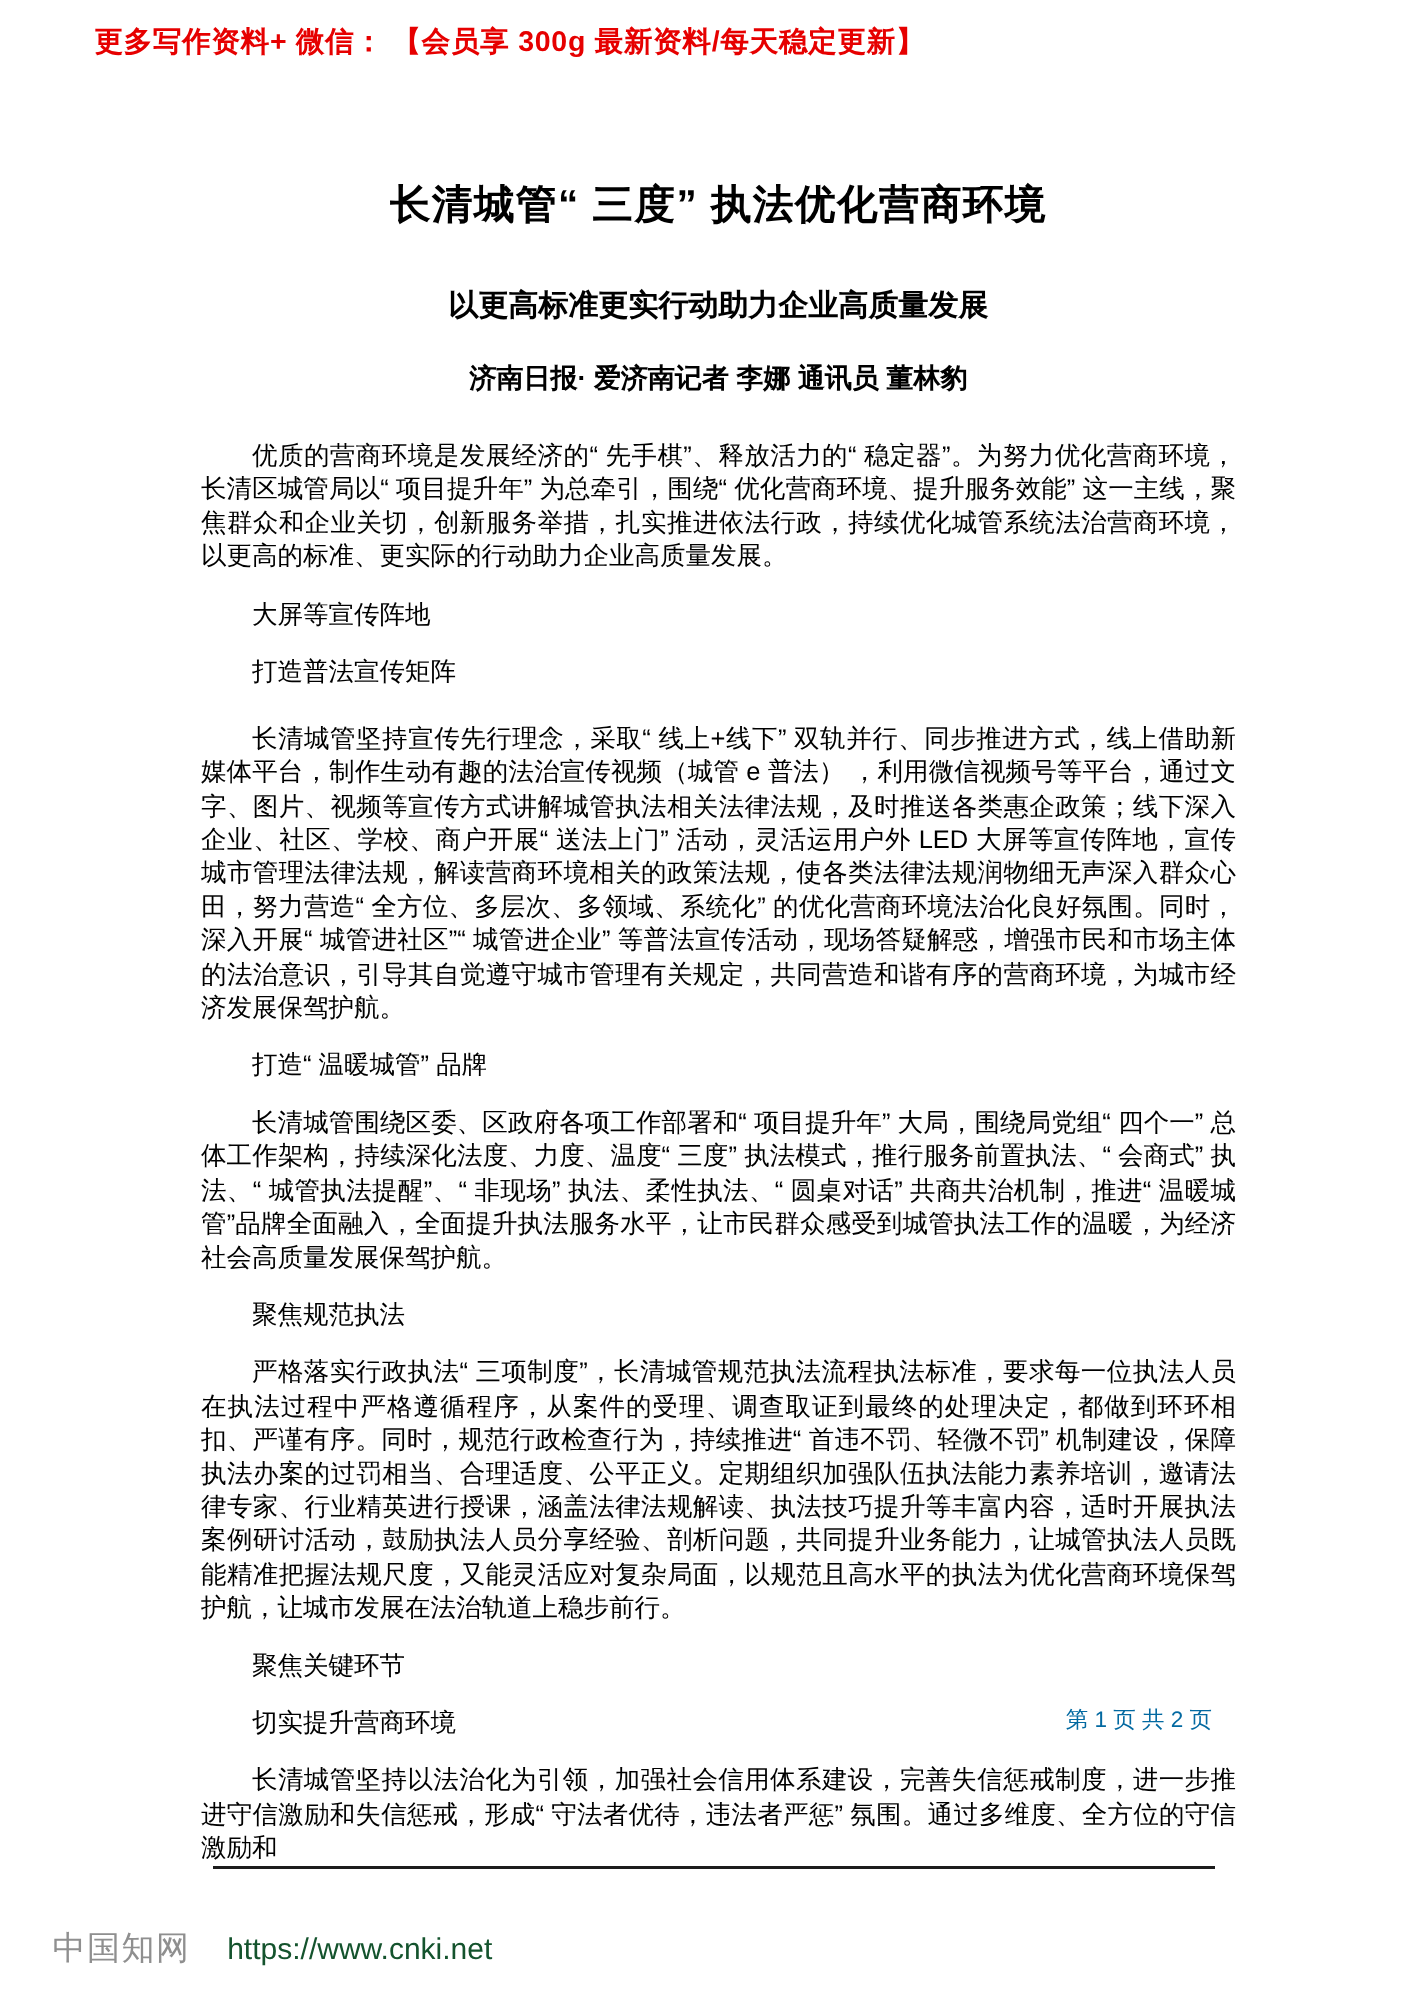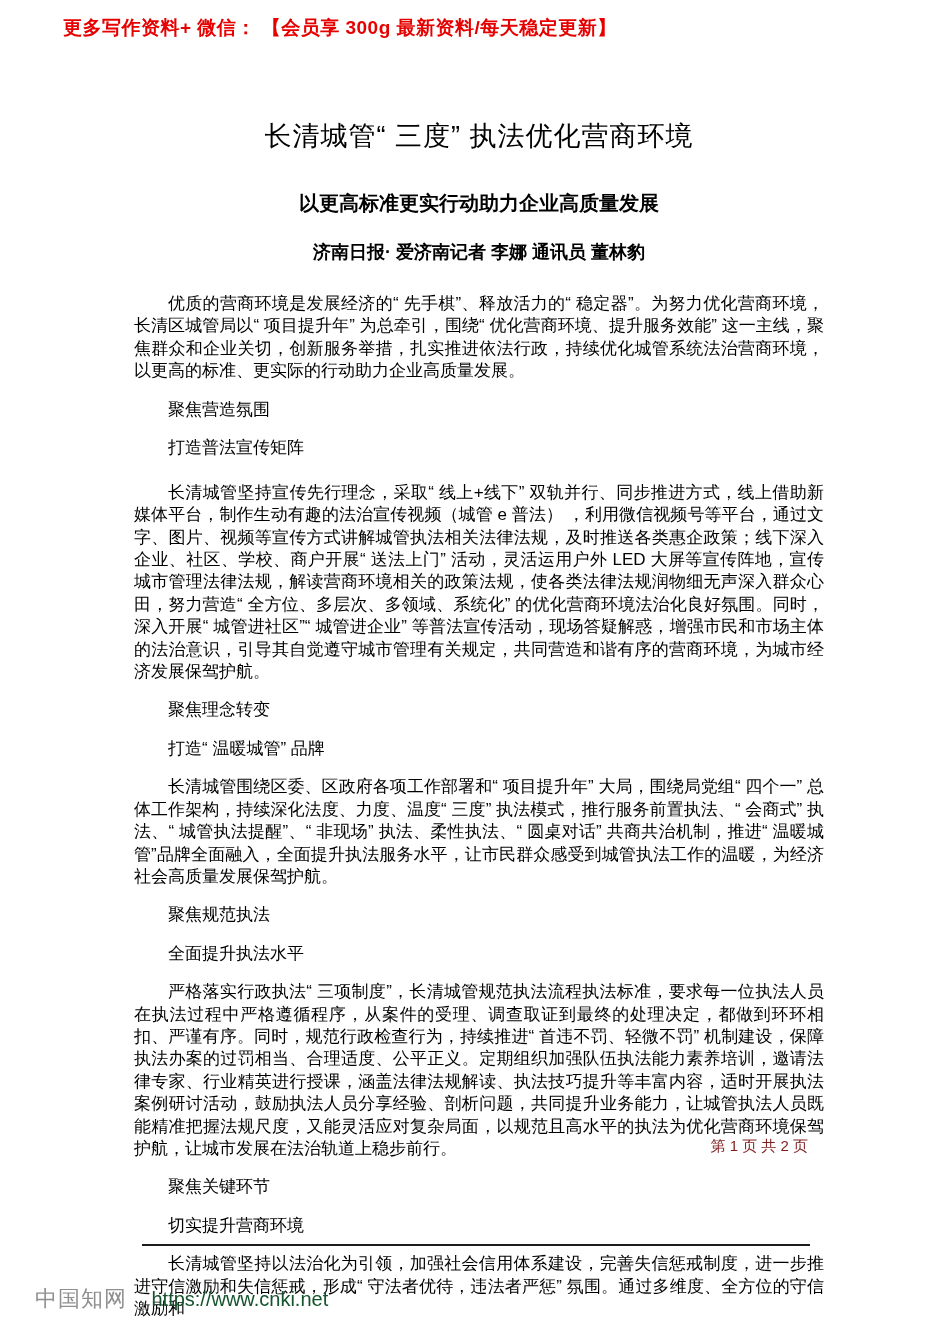--- a/index.html
+++ b/index.html
@@ -26,21 +26,21 @@
     position: absolute;
     left: 118px;
     top: 92px;
     width: 722px;
   }
   .source { font-size: 17px; line-height: 1.32; }
   .title {
     margin: 26px 0 0 0;
     text-align: center;
     font-size: 27px;
-    font-weight: 400;
+    font-weight: 700;
     letter-spacing: 1px;
   }
   .subtitle {
     margin: 36px 0 0 0;
     text-align: center;
     font-size: 20px;
     font-weight: 700;
   }
   .byline {
     margin: 23px 0 4px 0;
@@ -57,21 +57,21 @@
   #article-body p { margin: 16px; text-indent: 2em; }
   #article-body p.heading { text-align: left; }
   #article-body p.gap-top { margin-top: 22.4px; }
   .page-footer {
     position: absolute;
     top: 1137px;
     left: 118px;
     width: 690px;
     text-align: right;
     font-size: 15px;
-    color: #7f1d1d;
+    color: #0369a1;
   }
   .divider {
     position: absolute;
     top: 1244px;
     left: 142px;
     width: 668px;
     height: 2px;
     background: #1c1c1c;
   }
   .watermark {
@@ -102,28 +102,26 @@
   <div class="content">
 
     <h1 class="title">长清城管“ 三度” 执法优化营商环境</h1>
 
     <h2 class="subtitle">以更高标准更实行动助力企业高质量发展</h2>
 
     <div class="byline">济南日报· 爱济南记者 李娜 通讯员 董林豹</div>
 
     <div id="article-body">
         <p class="para">优质的营商环境是发展经济的“ 先手棋”、释放活力的“ 稳定器”。为努力优化营商环境，长清区城管局以“ 项目提升年” 为总牵引，围绕“ 优化营商环境、提升服务效能” 这一主线，聚焦群众和企业关切，创新服务举措，扎实推进依法行政，持续优化城管系统法治营商环境，以更高的标准、更实际的行动助力企业高质量发展。</p>
-        <p class="heading">聚焦营造氛围</p>
+        <p class="heading">大屏等宣传阵地</p>
         <p class="heading">打造普法宣传矩阵</p>
         <p class="para gap-top">长清城管坚持宣传先行理念，采取“ 线上+线下” 双轨并行、同步推进方式，线上借助新媒体平台，制作生动有趣的法治宣传视频（城管 e 普法） ，利用微信视频号等平台，通过文字、图片、视频等宣传方式讲解城管执法相关法律法规，及时推送各类惠企政策；线下深入企业、社区、学校、商户开展“ 送法上门” 活动，灵活运用户外 LED 大屏等宣传阵地，宣传城市管理法律法规，解读营商环境相关的政策法规，使各类法律法规润物细无声深入群众心田，努力营造“ 全方位、多层次、多领域、系统化” 的优化营商环境法治化良好氛围。同时，深入开展“ 城管进社区”“ 城管进企业” 等普法宣传活动，现场答疑解惑，增强市民和市场主体的法治意识，引导其自觉遵守城市管理有关规定，共同营造和谐有序的营商环境，为城市经济发展保驾护航。</p>
-        <p class="heading">聚焦理念转变</p>
         <p class="heading">打造“ 温暖城管” 品牌</p>
         <p class="para">长清城管围绕区委、区政府各项工作部署和“ 项目提升年” 大局，围绕局党组“ 四个一” 总体工作架构，持续深化法度、力度、温度“ 三度” 执法模式，推行服务前置执法、“ 会商式” 执法、“ 城管执法提醒”、“ 非现场” 执法、柔性执法、“ 圆桌对话” 共商共治机制，推进“ 温暖城管”品牌全面融入，全面提升执法服务水平，让市民群众感受到城管执法工作的温暖，为经济社会高质量发展保驾护航。</p>
         <p class="heading">聚焦规范执法</p>
-        <p class="heading">全面提升执法水平</p>
         <p class="para">严格落实行政执法“ 三项制度”，长清城管规范执法流程执法标准，要求每一位执法人员在执法过程中严格遵循程序，从案件的受理、调查取证到最终的处理决定，都做到环环相扣、严谨有序。同时，规范行政检查行为，持续推进“ 首违不罚、轻微不罚” 机制建设，保障执法办案的过罚相当、合理适度、公平正义。定期组织加强队伍执法能力素养培训，邀请法律专家、行业精英进行授课，涵盖法律法规解读、执法技巧提升等丰富内容，适时开展执法案例研讨活动，鼓励执法人员分享经验、剖析问题，共同提升业务能力，让城管执法人员既能精准把握法规尺度，又能灵活应对复杂局面，以规范且高水平的执法为优化营商环境保驾护航，让城市发展在法治轨道上稳步前行。</p>
         <p class="heading">聚焦关键环节</p>
         <p class="heading">切实提升营商环境</p>
         <p class="para">长清城管坚持以法治化为引领，加强社会信用体系建设，完善失信惩戒制度，进一步推进守信激励和失信惩戒，形成“ 守法者优待，违法者严惩” 氛围。通过多维度、全方位的守信激励和</p>
       </div>
   </div>
 
   <div class="page-footer">第 1 页 共 2 页</div>
 
   <div class="divider"></div>

